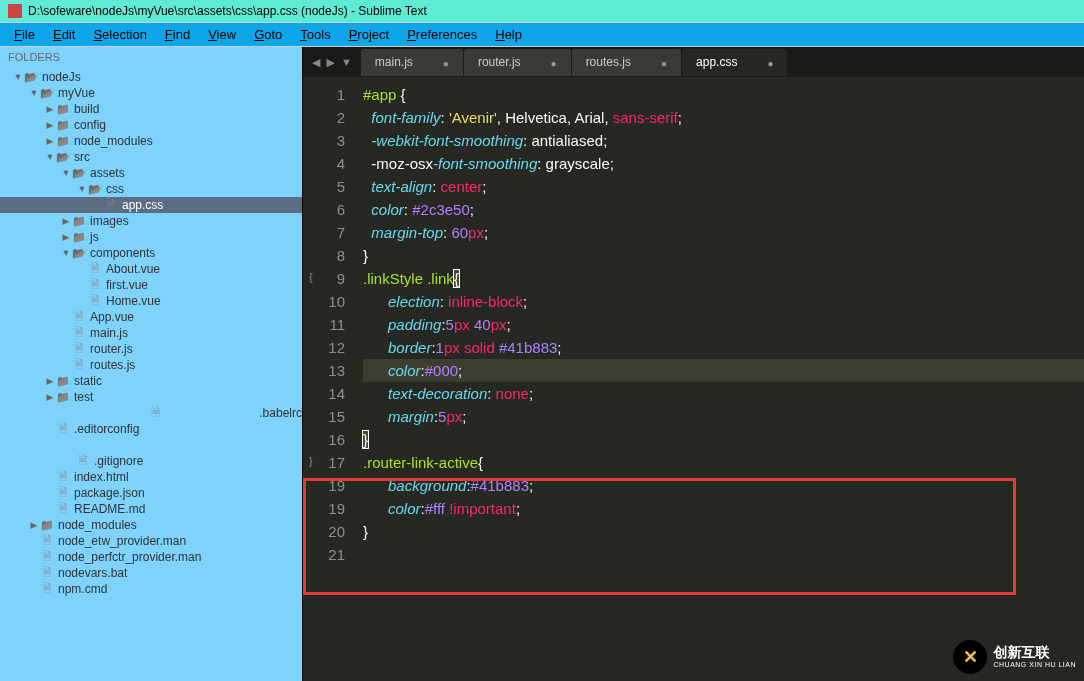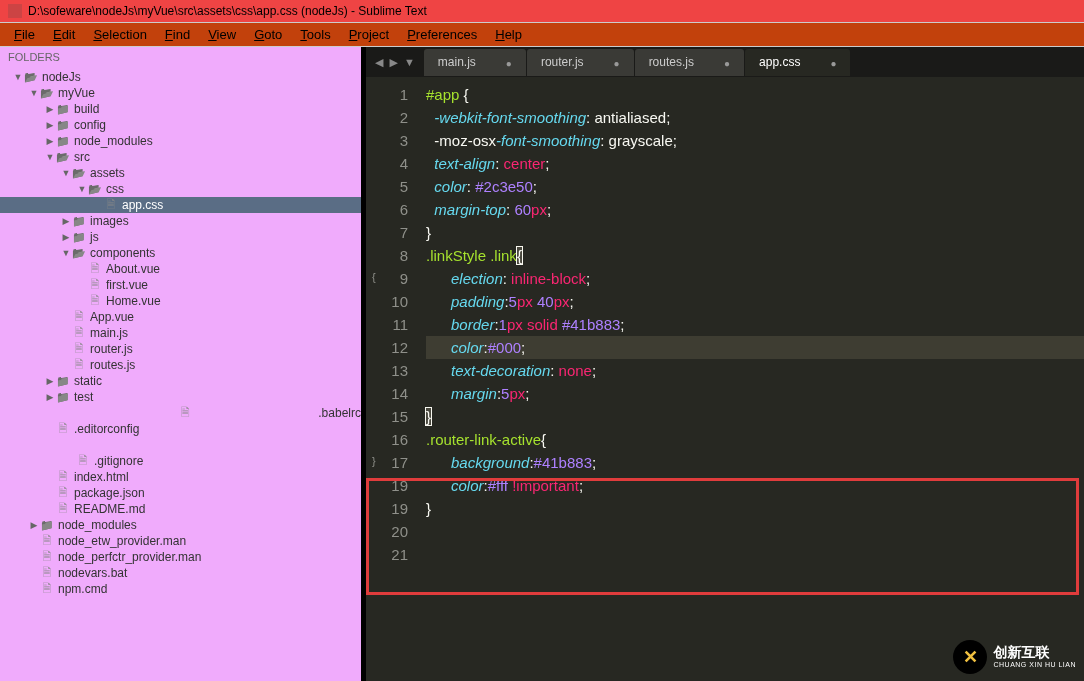--- a/index.html
+++ b/index.html
@@ -1,28 +1,28 @@
 <!DOCTYPE html>
 <html><head>
 <meta charset="utf-8">
 <style>
 * { margin: 0; padding: 0; box-sizing: border-box; font-family: Arial, sans-serif; }
 body { background: #fff; width: 1084px; height: 681px; overflow: hidden; font-size: 13px; }
 
-.titlebar { background: #ef4444; padding: 4px 8px; display: flex; align-items: center; gap: 6px; border-bottom: 1px solid #ccc; }
+.titlebar { background: #5eead4; padding: 4px 8px; display: flex; align-items: center; gap: 6px; border-bottom: 1px solid #ccc; }
 .titlebar-icon { width: 14px; height: 14px; background: #c44; display: inline-block; }
 .titlebar-text { font-size: 12px; }
 
-.menubar { background: #c2410c; padding: 2px 6px; display: flex; gap: 2px; border-bottom: 1px solid #ccc; }
+.menubar { background: #0ea5e9; padding: 2px 6px; display: flex; gap: 2px; border-bottom: 1px solid #ccc; }
 .menubar-item { padding: 2px 8px; font-size: 13px; cursor: pointer; }
 .underline { text-decoration: underline; }
 
 .main { display: flex; height: calc(100% - 46px); }
 
-.sidebar { width: 366px; background: #f0abfc; border-right: 5px solid #000000; overflow-y: auto; }
+.sidebar { width: 303px; background: #7dd3fc; border-right: 1px solid #000000; overflow-y: auto; }
 .sidebar-header { font-size: 11px; color: #666; padding: 4px 8px; }
 .tree { padding: 2px 0; }
 .tree-item { display: flex; align-items: center; padding: 1px 0; font-size: 12px; color: #333; cursor: pointer; }
 .tree-item.active { background: #5a6d85; color: #fff; }
 .tree-chevron { width: 12px; text-align: center; font-size: 9px; color: #666; }
 .tree-icon { width: 14px; height: 14px; display: inline-flex; align-items: center; justify-content: center; margin-right: 4px; }
 .folder-icon::before { content: "📁"; font-size: 11px; filter: grayscale(1) brightness(0.6); }
 .folder-open-icon::before { content: "📂"; font-size: 11px; filter: grayscale(1) brightness(0.6); }
 .file-icon::before { content: "🗎"; font-size: 11px; color: #888; }
 
@@ -297,20 +297,21 @@
           <div class="gutter-line">15</div>
           <div class="gutter-line">16</div>
           <div class="gutter-line">17</div>
           <div class="gutter-line">19</div>
           <div class="gutter-line">19</div>
           <div class="gutter-line">20</div>
           <div class="gutter-line">21</div>
         </div>
       <div class="code" id="code">
           <div class="code-line"><span class="c-sel">#app </span><span class="c-brace">{</span></div>
+          <div class="code-line"><span class="">  </span><span class="c-prop">font-family</span><span class="c-white">: </span><span class="c-str">'Avenir'</span><span class="c-white">, Helvetica, Arial, </span><span class="c-const">sans-serif</span><span class="c-white">;</span></div>
           <div class="code-line"><span class="">  </span><span class="c-prop">-webkit-font-smoothing</span><span class="c-white">: antialiased;</span></div>
           <div class="code-line"><span class="c-white">  -moz-</span><span class="c-white">osx</span><span class="c-prop">-font-smoothing</span><span class="c-white">: grayscale;</span></div>
           <div class="code-line"><span class="">  </span><span class="c-prop">text-align</span><span class="c-white">: </span><span class="c-const">center</span><span class="c-white">;</span></div>
           <div class="code-line"><span class="">  </span><span class="c-prop">color</span><span class="c-white">: </span><span class="c-num">#2c3e50</span><span class="c-white">;</span></div>
           <div class="code-line"><span class="">  </span><span class="c-prop">margin-top</span><span class="c-white">: </span><span class="c-num">60</span><span class="c-const">px</span><span class="c-white">;</span></div>
           <div class="code-line"><span class="c-brace">}</span></div>
           <div class="code-line"><span class="c-sel">.linkStyle .link</span><span class="c-brace c-cursor">{</span></div>
           <div class="code-line"><span class="">      </span><span class="c-prop">election</span><span class="c-white">: </span><span class="c-const">inline-block</span><span class="c-white">;</span></div>
           <div class="code-line"><span class="">      </span><span class="c-prop">padding</span><span class="c-white">:</span><span class="c-num">5</span><span class="c-const">px</span><span class=""> </span><span class="c-num">40</span><span class="c-const">px</span><span class="c-white">;</span></div>
           <div class="code-line"><span class="">      </span><span class="c-prop">border</span><span class="c-white">:</span><span class="c-num">1</span><span class="c-const">px</span><span class=""> </span><span class="c-const">solid</span><span class=""> </span><span class="c-num">#41b883</span><span class="c-white">;</span></div>

